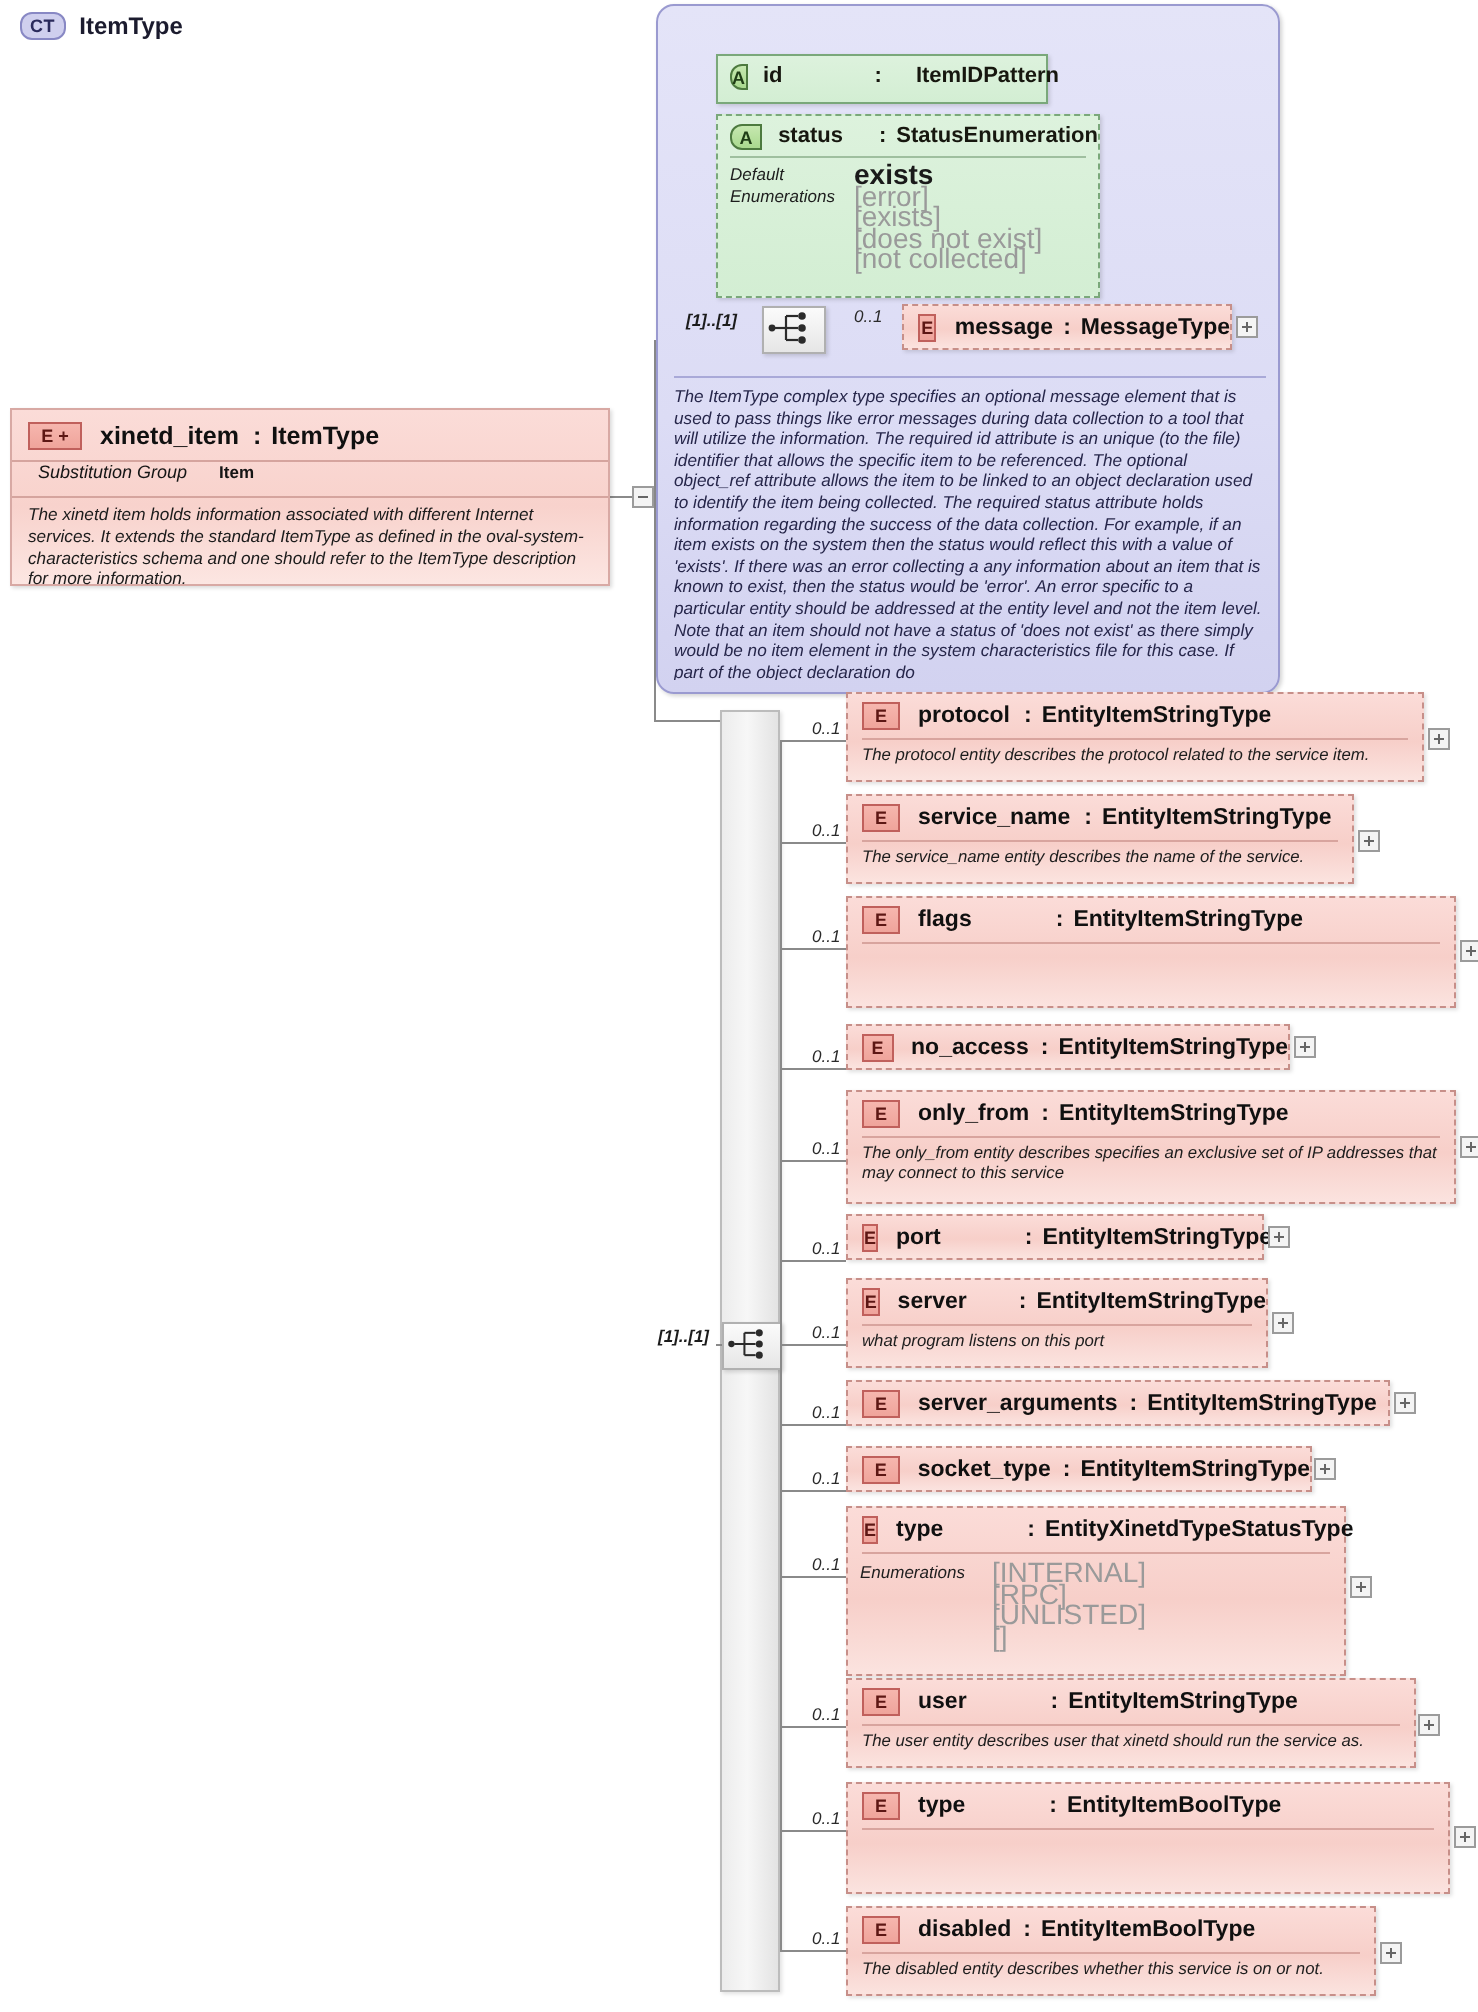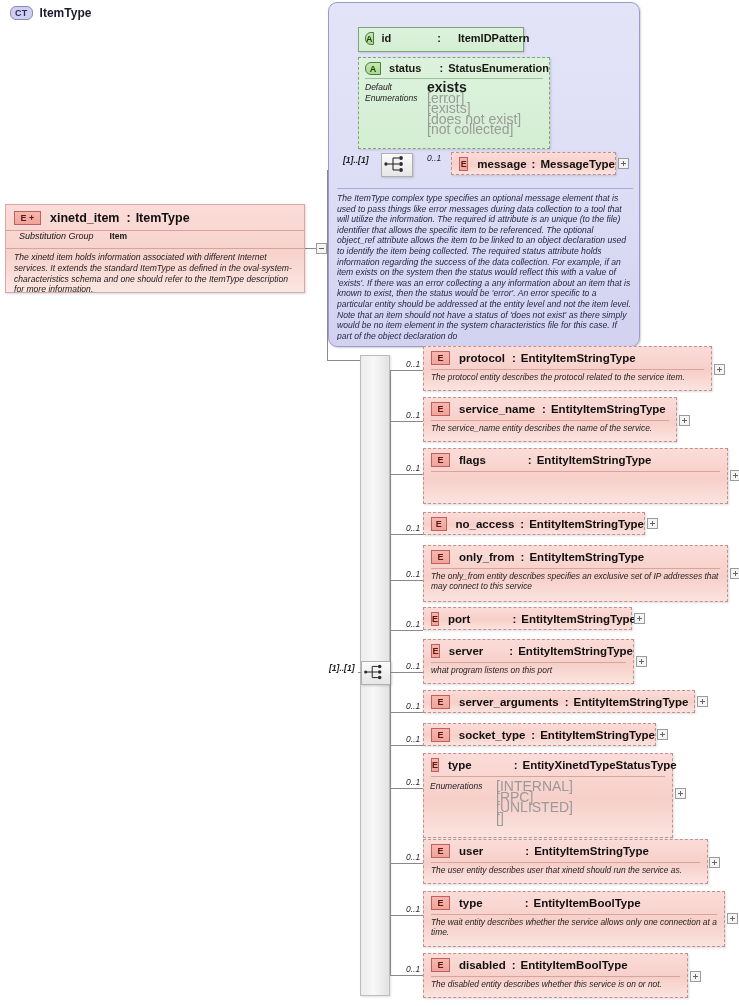--- a/index.html
+++ b/index.html
@@ -389,21 +389,20 @@
 <div class="ln lnh" style="left:390px;top:915px;width:33px;"></div>
 <div class="card" style="left:406px;top:904px;">0..1</div>
 <div class="abs el-box" style="left:423px;top:891px;width:302px;height:56px;">
   <div class="el-head">
     <span class="badge-e">E</span>
     <span class="el-name">type</span>
     <span class="el-type" style="margin-left:42px;">:</span>
     <span class="el-type" style="margin-left:5px;">EntityItemBoolType</span>
   </div>
   <div class="el-sep"></div>
-  <div class="el-doc">The wait entity describes whether the service allows only one connection at a time.</div>
 </div>
 <div class="pm plus" style="left:727px;top:913px;"></div>
 
 <div class="ln lnh" style="left:390px;top:975px;width:33px;"></div>
 <div class="card" style="left:406px;top:964px;">0..1</div>
 <div class="abs el-box" style="left:423px;top:953px;width:265px;height:45px;">
   <div class="el-head">
     <span class="badge-e">E</span>
     <span class="el-name">disabled</span>
     <span class="el-type" style="margin-left:6px;">:</span>

